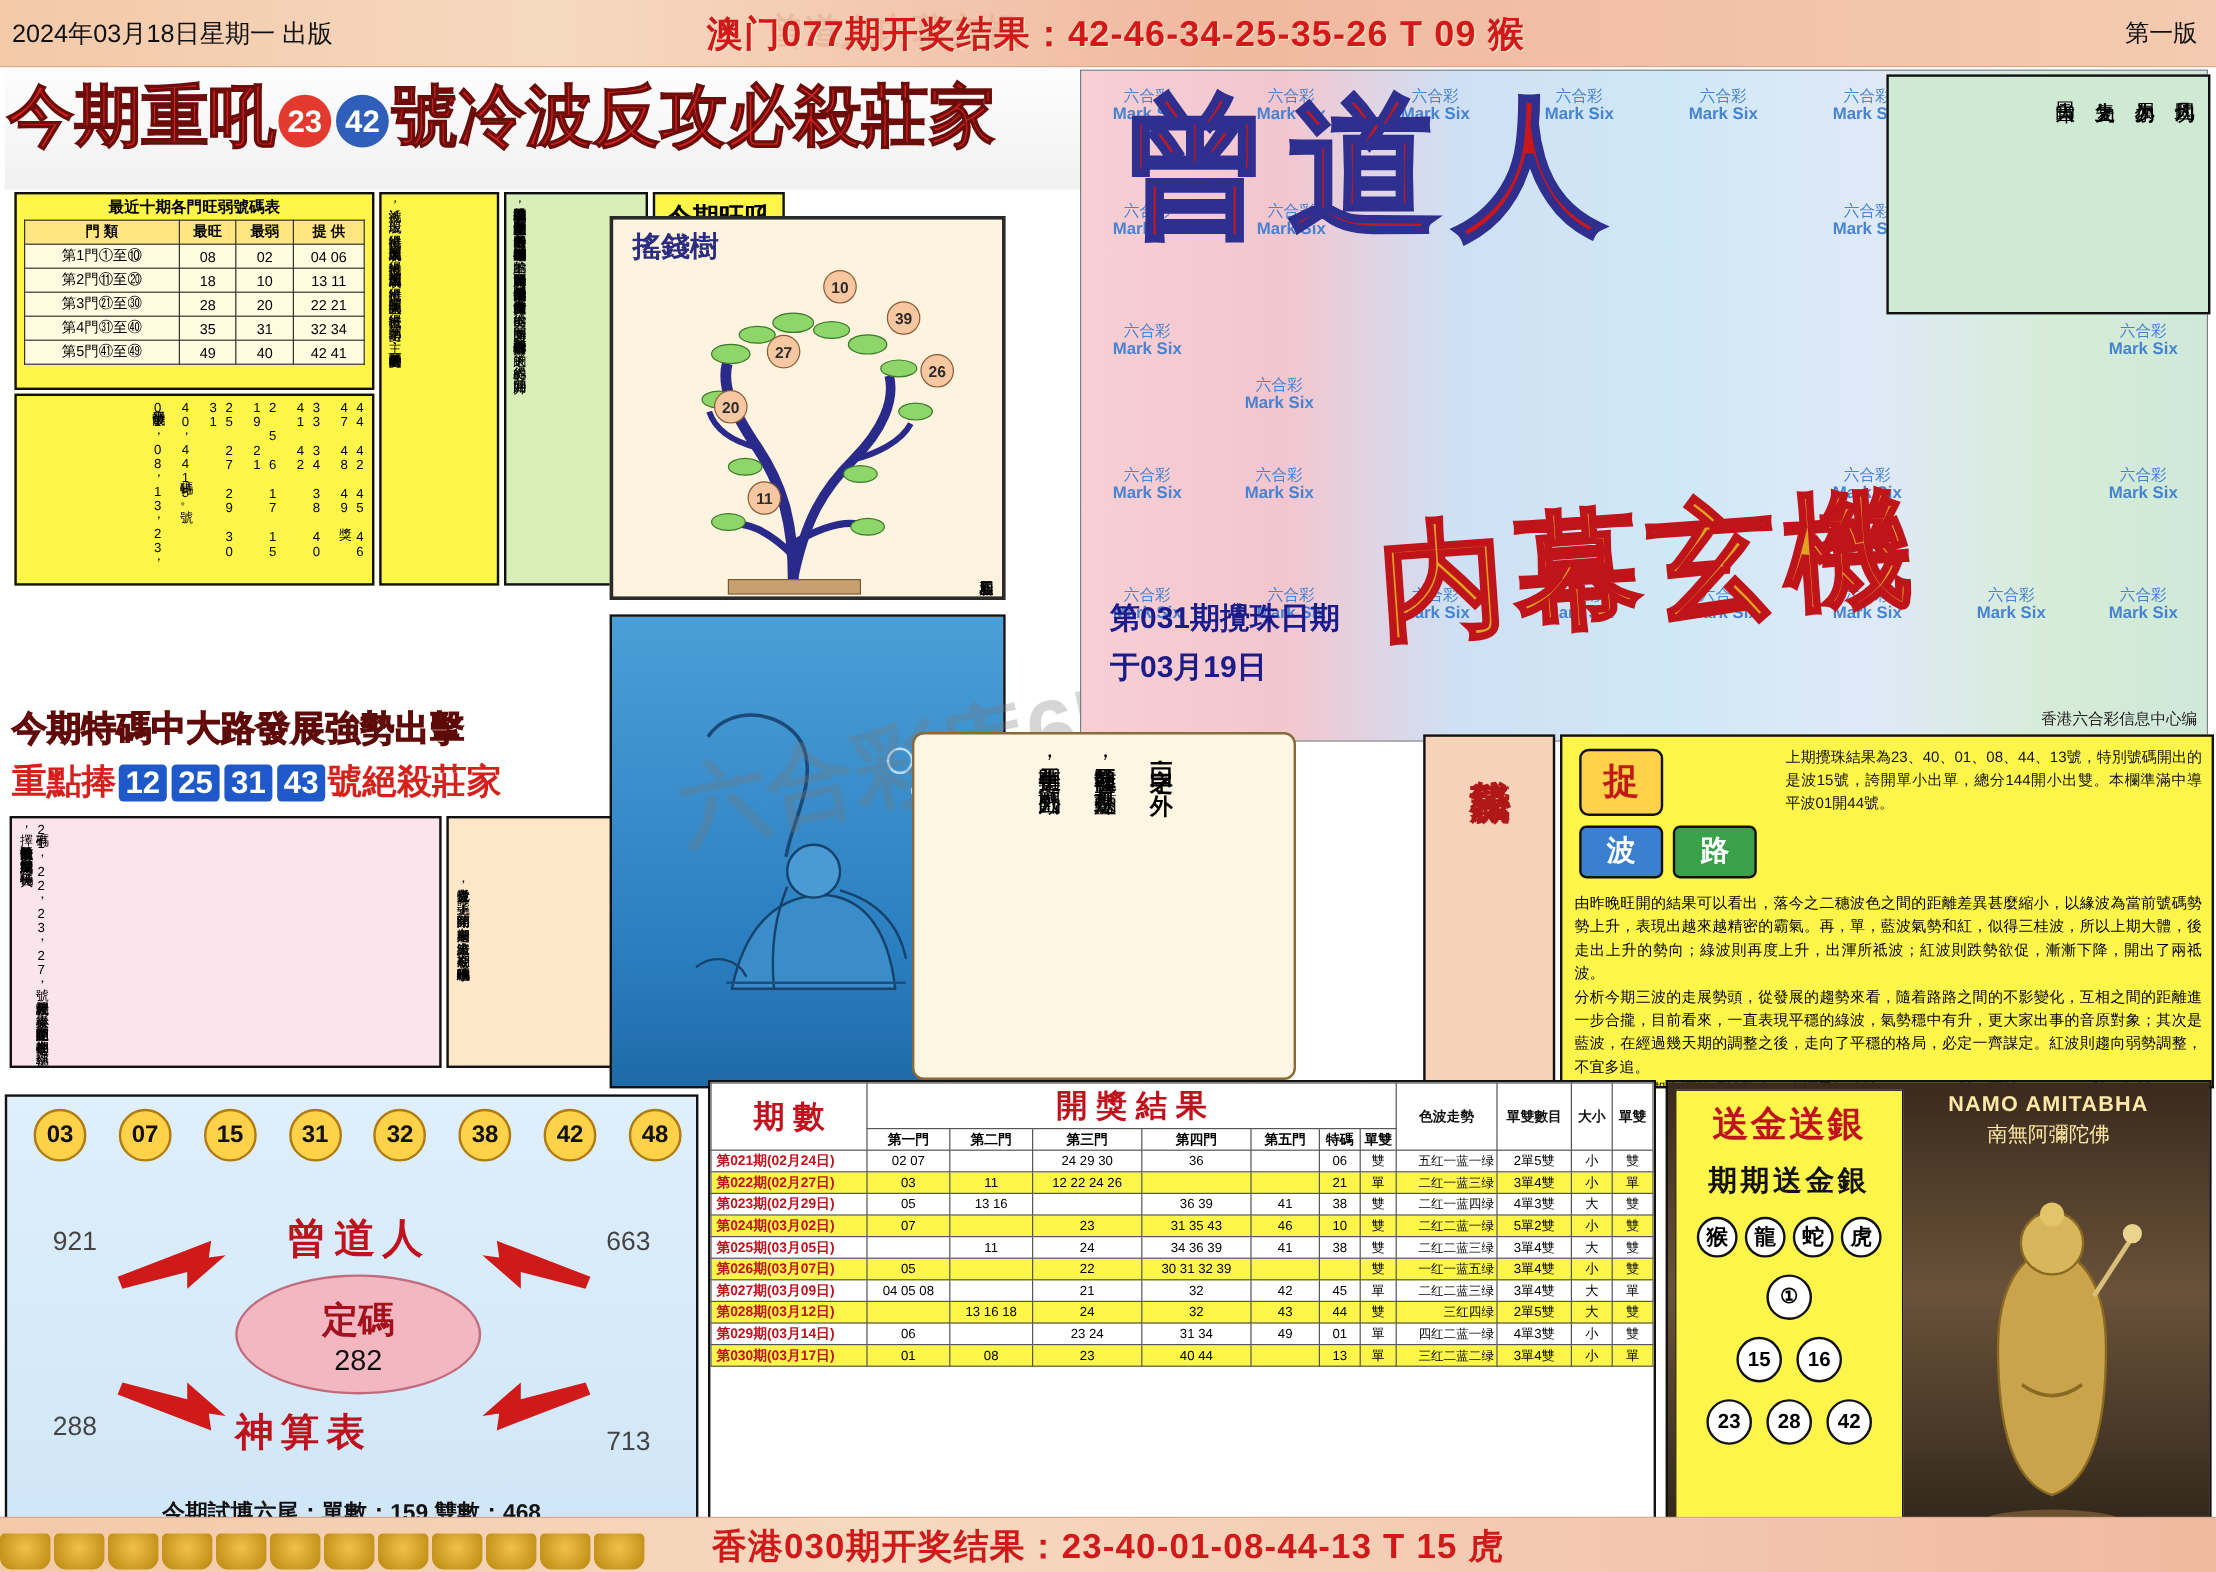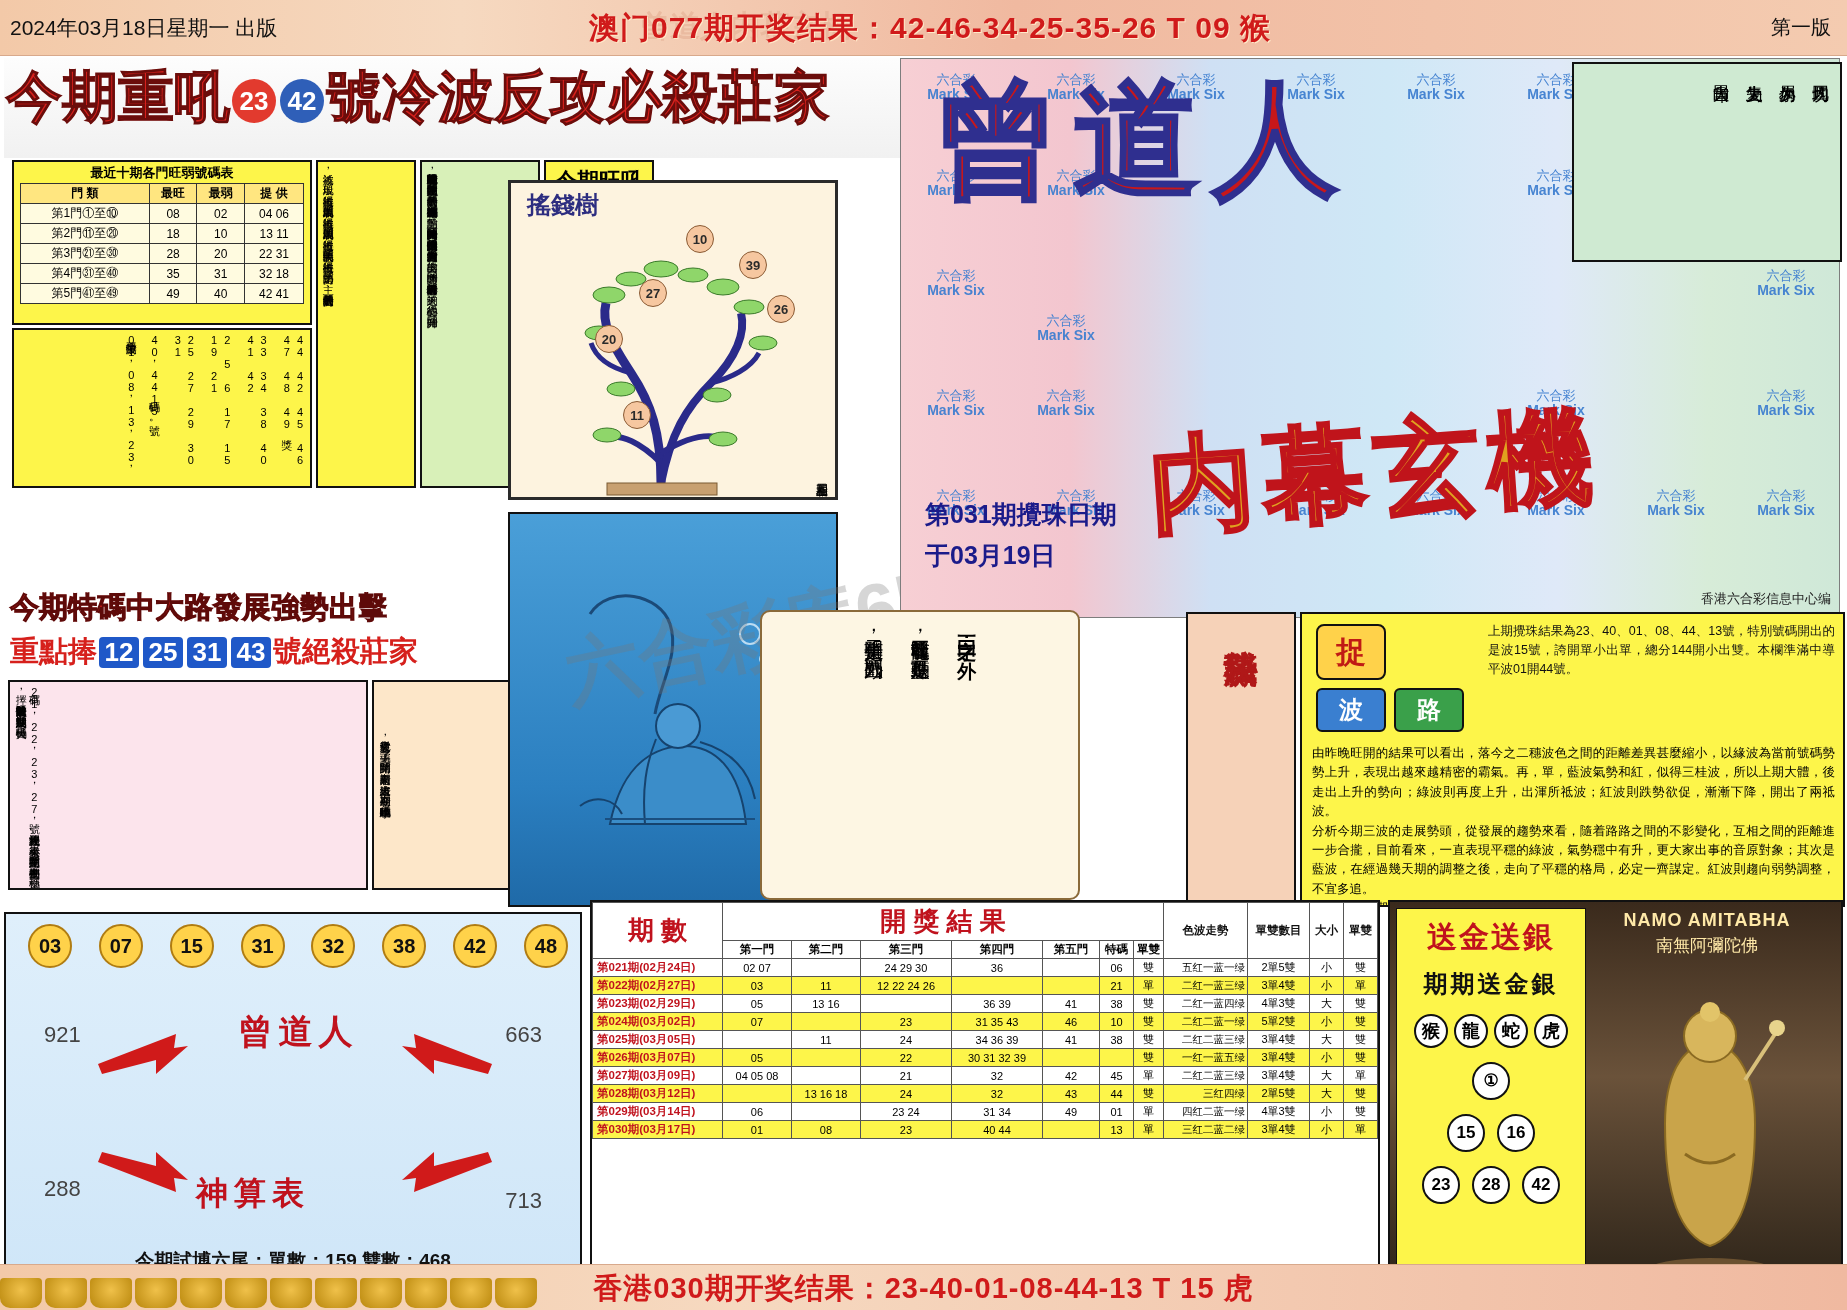--- a/index.html
+++ b/index.html
@@ -353,27 +353,27 @@
         <tr>
           <td>第2門⑪至⑳</td>
           <td>18</td>
           <td>10</td>
           <td>13  11</td>
         </tr>
         <tr>
           <td>第3門㉑至㉚</td>
           <td>28</td>
           <td>20</td>
-          <td>22  31</td>
+          <td>22  21</td>
         </tr>
         <tr>
           <td>第4門㉛至㊵</td>
           <td>35</td>
           <td>31</td>
-          <td>32  18</td>
+          <td>32  34</td>
         </tr>
         <tr>
           <td>第5門㊶至㊾</td>
           <td>49</td>
           <td>40</td>
           <td>42  41</td>
         </tr>
       </tbody>
     </table>
   </div>
@@ -549,20 +549,24 @@
       <div>03</div>
       <div>07</div>
       <div>15</div>
       <div>31</div>
       <div>32</div>
       <div>38</div>
       <div>42</div>
       <div>48</div>
     </div>
     <div class="brand">曾道人</div>
+    <div class="oval">
+      <div class="t1">定碼</div>
+      <div class="t2">282</div>
+    </div>
     <div class="brand2">神算表</div>
     <div class="n921">921</div>
     <div class="n663">663</div>
     <div class="n288">288</div>
     <div class="n713">713</div>
     <svg width="578" height="380" style="position:absolute;left:0;top:0;pointer-events:none;">
       <g fill="#d01a1a">
         <polygon points="92,150 170,120 168,134 182,132 150,160 150,146 96,160"></polygon>
         <polygon points="486,150 408,120 410,134 396,132 428,160 428,146 482,160"></polygon>
         <polygon points="92,248 170,278 168,264 182,266 150,238 150,252 96,238"></polygon>

